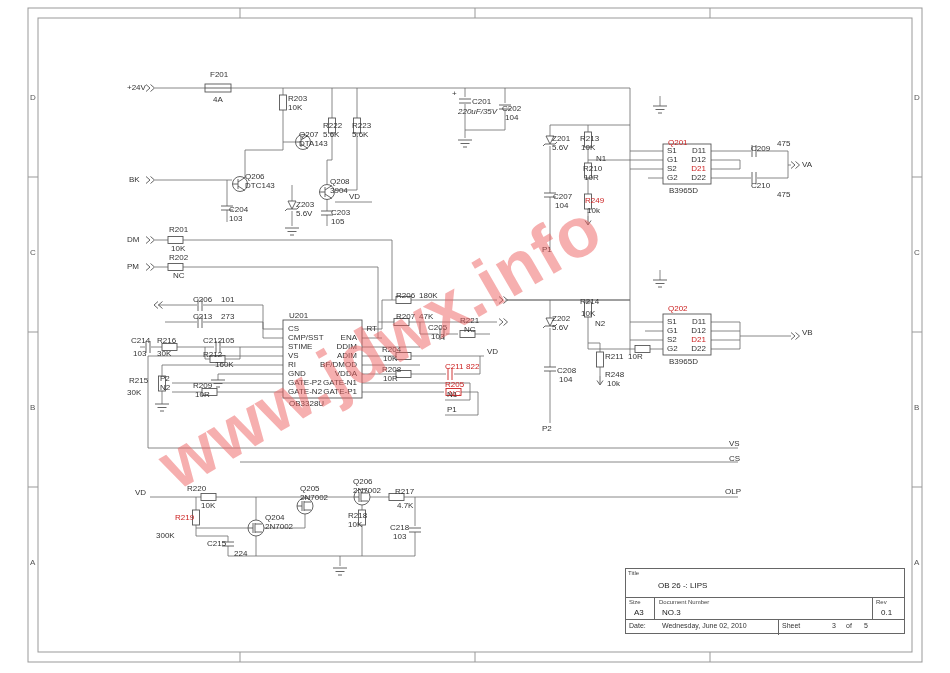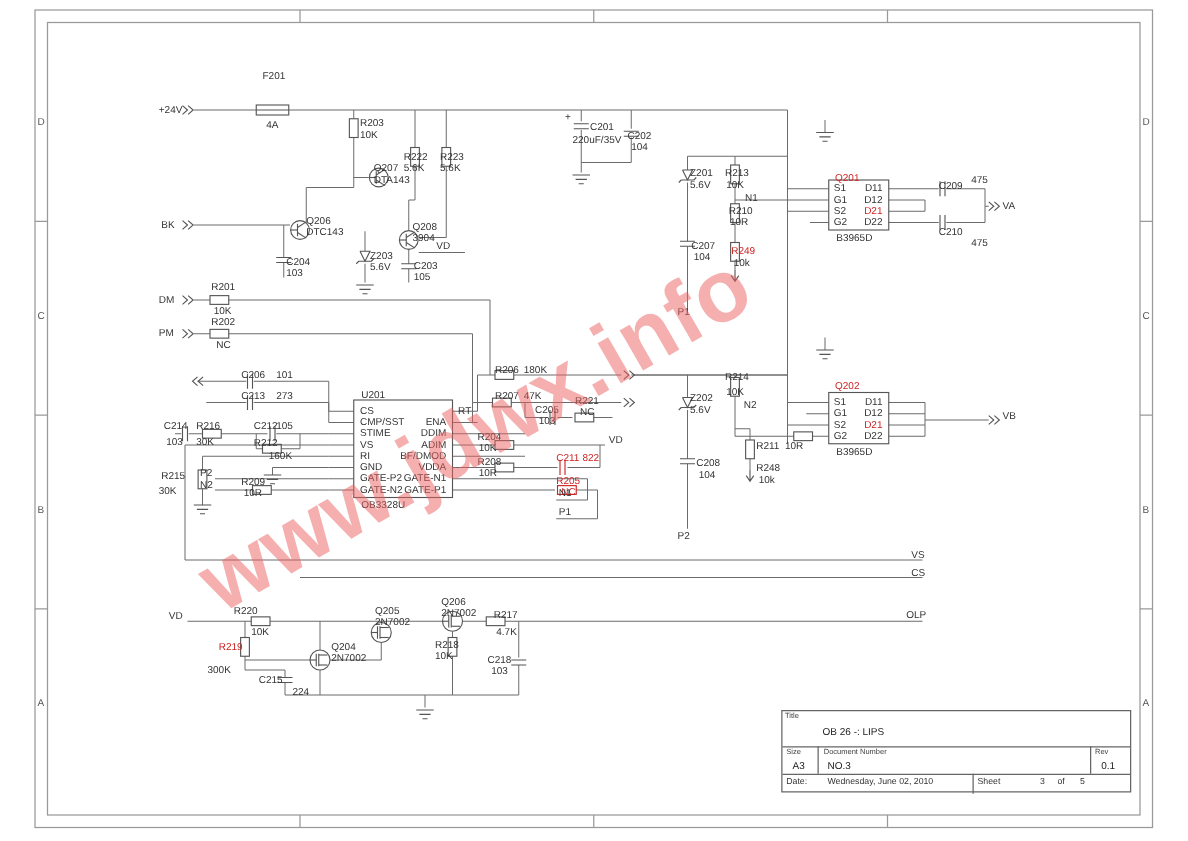--- a/index.html
+++ b/index.html
@@ -182,21 +182,21 @@
   <span class="gridletter" style="left:30px;top:248px">C</span>
   <span class="gridletter" style="left:30px;top:403px">B</span>
   <span class="gridletter" style="left:30px;top:558px">A</span>
   <span class="gridletter" style="left:914px;top:93px">D</span>
   <span class="gridletter" style="left:914px;top:248px">C</span>
   <span class="gridletter" style="left:914px;top:403px">B</span>
   <span class="gridletter" style="left:914px;top:558px">A</span>
 
   <div id="labels">
       <span class="lbl" style="left: 127px; top: 84px;">+24V</span>
-      <span class="lbl" style="left: 210px; top: 57px;">F201</span>
+      <span class="lbl" style="left: 210px; top: 71px;">F201</span>
       <span class="lbl" style="left: 213px; top: 96px;">4A</span>
       <span class="lbl" style="left: 288px; top: 95px;">R203</span>
       <span class="lbl" style="left: 288px; top: 104px;">10K</span>
       <span class="lbl" style="left: 299px; top: 131px;">Q207</span>
       <span class="lbl" style="left: 299px; top: 140px;">DTA143</span>
       <span class="lbl" style="left: 323px; top: 122px;">R222</span>
       <span class="lbl" style="left: 323px; top: 131px;">5.6K</span>
       <span class="lbl" style="left: 352px; top: 122px;">R223</span>
       <span class="lbl" style="left: 352px; top: 131px;">5.6K</span>
       <span class="lbl" style="left: 245px; top: 173px;">Q206</span>
@@ -212,21 +212,21 @@
       <span class="lbl" style="left: 229px; top: 215px;">103</span>
       <span class="lbl" style="left: 129px; top: 176px;">BK</span>
       <span class="lbl" style="left: 127px; top: 236px;">DM</span>
       <span class="lbl" style="left: 169px; top: 226px;">R201</span>
       <span class="lbl" style="left: 171px; top: 245px;">10K</span>
       <span class="lbl" style="left: 127px; top: 263px;">PM</span>
       <span class="lbl" style="left: 169px; top: 254px;">R202</span>
       <span class="lbl" style="left: 173px; top: 272px;">NC</span>
       <span class="lbl" style="left: 452px; top: 90px;">+</span>
       <span class="lbl" style="left: 472px; top: 98px;">C201</span>
-      <span class="lbl" style="left: 458px; top: 108px;">220uF/35V</span>
+      <span class="lbl" style="left: 458px; top: 108px; font-style: italic;">220uF/35V</span>
       <span class="lbl" style="left: 502px; top: 105px;">C202</span>
       <span class="lbl" style="left: 505px; top: 114px;">104</span>
       <span class="lbl" style="left: 552px; top: 135px;">Z201</span>
       <span class="lbl" style="left: 552px; top: 144px;">5.6V</span>
       <span class="lbl" style="left: 580px; top: 135px;">R213</span>
       <span class="lbl" style="left: 581px; top: 144px;">10K</span>
       <span class="lbl" style="left: 596px; top: 155px;">N1</span>
       <span class="lbl" style="left: 583px; top: 165px;">R210</span>
       <span class="lbl" style="left: 584px; top: 174px;">10R</span>
       <span class="lbl red" style="left: 585px; top: 197px;">R249</span>
@@ -326,21 +326,21 @@
       <span class="lbl red" style="left: 445px; top: 381px;">R205</span>
       <span class="lbl red" style="left: 449px; top: 390px;">NC</span>
       <span class="lbl" style="left: 447px; top: 391px;">N1</span>
       <span class="lbl" style="left: 447px; top: 406px;">P1</span>
       <span class="lbl" style="left: 729px; top: 440px;">VS</span>
       <span class="lbl" style="left: 729px; top: 455px;">CS</span>
       <span class="lbl" style="left: 135px; top: 489px;">VD</span>
       <span class="lbl" style="left: 187px; top: 485px;">R220</span>
       <span class="lbl" style="left: 201px; top: 502px;">10K</span>
       <span class="lbl red" style="left: 175px; top: 514px;">R219</span>
-      <span class="lbl" style="left: 166px; top: 532px;">300K</span>
+      <span class="lbl" style="left: 156px; top: 532px;">300K</span>
       <span class="lbl" style="left: 207px; top: 540px;">C215</span>
       <span class="lbl" style="left: 210px; top: 550px; margin-left: 24px;">224</span>
       <span class="lbl" style="left: 265px; top: 514px;">Q204</span>
       <span class="lbl" style="left: 265px; top: 523px;">2N7002</span>
       <span class="lbl" style="left: 300px; top: 485px;">Q205</span>
       <span class="lbl" style="left: 300px; top: 494px;">2N7002</span>
       <span class="lbl" style="left: 353px; top: 478px;">Q206</span>
       <span class="lbl" style="left: 353px; top: 487px;">2N7002</span>
       <span class="lbl" style="left: 348px; top: 512px;">R218</span>
       <span class="lbl" style="left: 348px; top: 521px;">10K</span>

